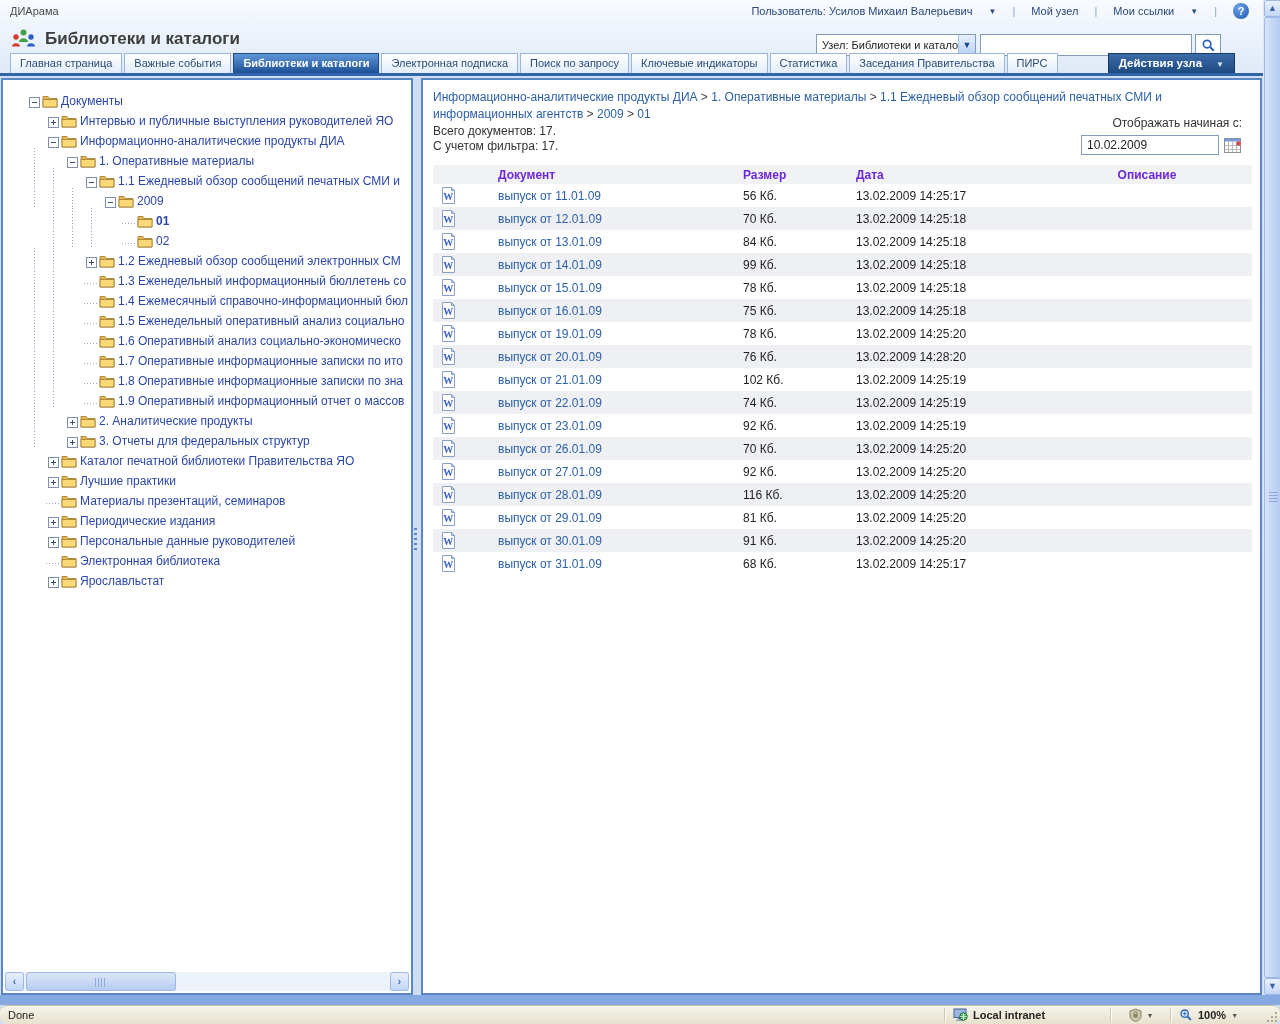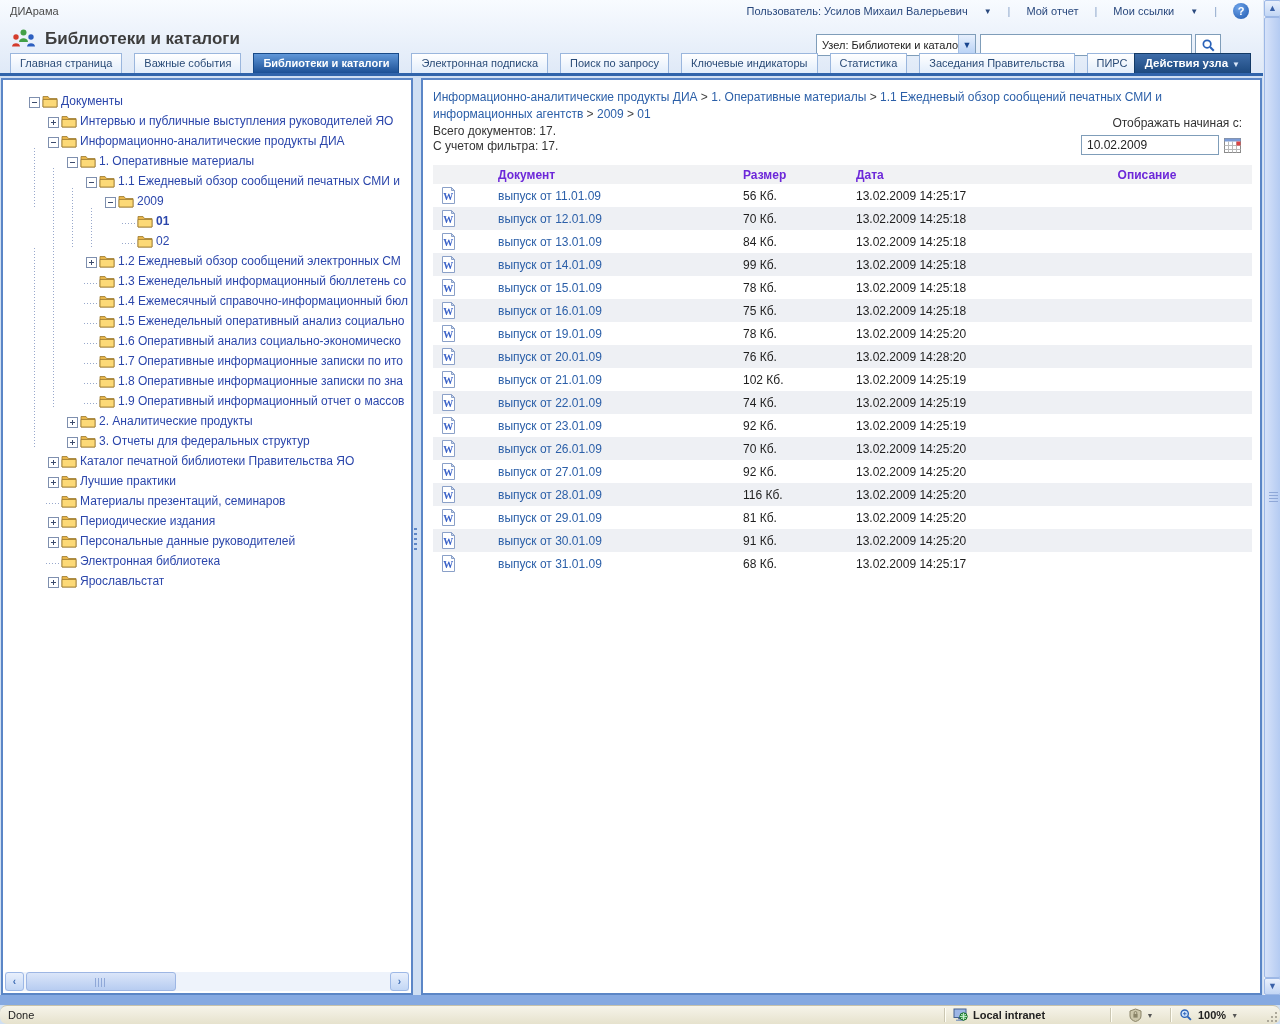--- a/index.html
+++ b/index.html
@@ -26,27 +26,27 @@
   .search-cluster { position:absolute; top:34px; right:42px; display:flex; height:22px; }
   .scope { width:160px; border:1px solid #7f9db9; background:#fff; display:flex; align-items:stretch; }
   .scope-label { flex:1; font-size:11px; color:#222; padding:4px 2px 0 5px; white-space:nowrap; overflow:hidden; }
   .scope-btn { width:17px; background:linear-gradient(#e7f0fd,#b6d0f5); border-left:1px solid #a6c0e4;
     color:#17448e; font-size:9px; display:flex; align-items:center; justify-content:center; }
   .search-input { width:212px; margin-left:4px; border:1px solid #7f9db9; font-size:12px; padding:0 4px;
     font-family:"Liberation Sans",sans-serif; }
   .search-btn { width:26px; margin-left:3px; border:1px solid #7f9db9; background:#fff;
     display:flex; align-items:center; justify-content:center; }
 
-  .tabbar { position:absolute; left:10px; top:53px; display:flex; gap:12px; height:20px; }
+  .tabbar { position:absolute; left:10px; top:53px; display:flex; gap:2px; height:20px; }
   .tab { padding:3px 9px 0; font-size:11px; color:#2a4b77; white-space:nowrap;
     background:linear-gradient(#ffffff,#e2edfb); border:1px solid #9ab6dd; border-bottom:none; }
   .tab.active { background:linear-gradient(#6097d8,#1c5096); color:#fff; font-weight:bold; border-color:#184a88; }
-  .site-actions { position:absolute; top:53px; right:12px; height:20px; padding:3px 10px 16px;
+  .site-actions { position:absolute; top:53px; right:28px; height:20px; padding:3px 10px 16px;
     background:linear-gradient(#3e6ca8,#1d4a80); border:1px solid #133a66;
-    color:#fff; font-weight:bold; font-size:11.5px; display:flex; gap:4px; align-items:baseline; }
+    color:#fff; font-weight:bold; font-size:11.5px; display:flex; gap:14px; align-items:baseline; }
   .sa-caret { font-size:8px; color:#d8e6f8; }
   .tabline { position:absolute; left:0; top:73px; width:1263px; height:3px; background:#3064ab; }
 
   
   .left-panel { position:absolute; left:1px; top:78px; width:412px; height:917px;
     background:#fff; border:2px solid #5b86c6; }
   .tree { position:absolute; left:2px; right:2px; top:8px; bottom:24px; overflow:hidden; }
   .tree-row { display:flex; align-items:flex-end; height:20px; white-space:nowrap;
     padding-left:24px; font-size:12px; color:#2b46ab; }
   .indent { flex:0 0 19px; width:19px; height:20px; }
@@ -131,21 +131,21 @@
 </head>
 <body>
 
 <div class="topchrome">
   <div class="pgtitle-bar">
     <span>ДИАрама</span>
     <div class="user-area">
       <span>Пользователь: Усилов Михаил Валерьевич</span>
       <span class="caret">▼</span>
       <span class="ua-sep">|</span>
-      <span>Мой отчет</span>
+      <span>Мой узел</span>
       <span class="ua-sep">|</span>
       <span>Мои ссылки</span>
       <span class="caret">▼</span>
       <span class="ua-sep">|</span>
       <span class="help-btn">?</span>
     </div>
   </div>
 
   <div class="site-head">
     <svg width="27" height="24" viewBox="0 0 27 24">

